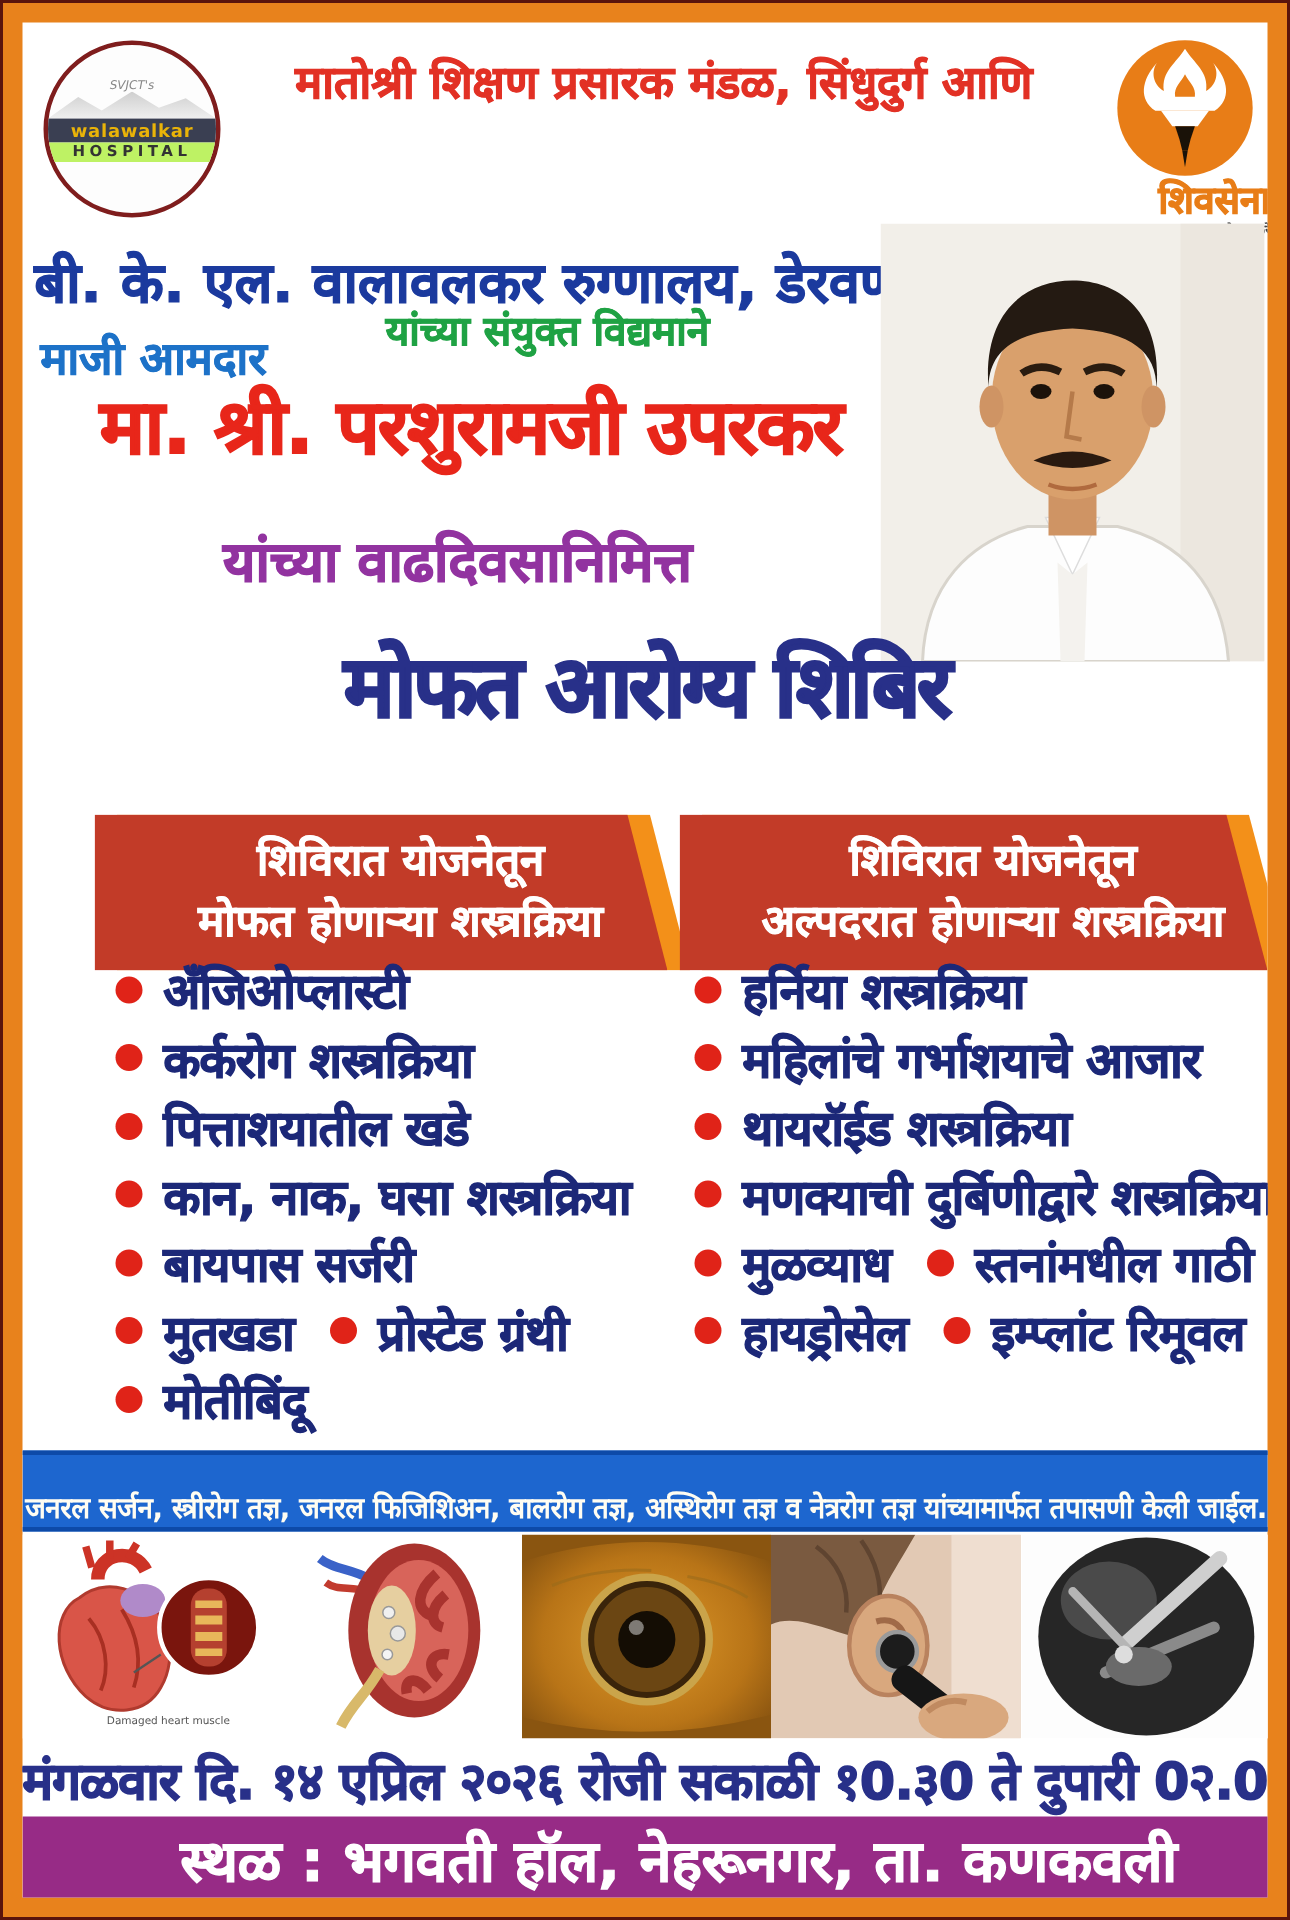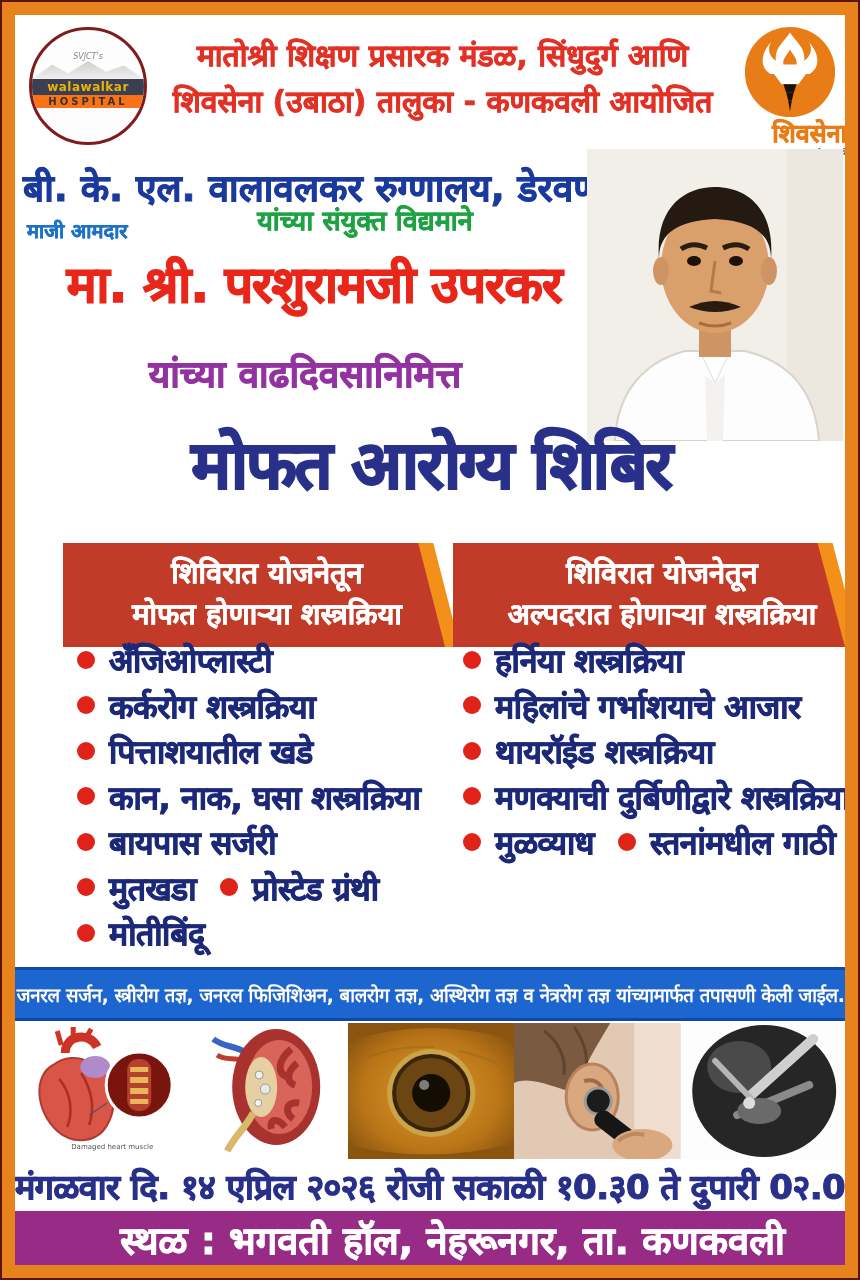--- a/index.html
+++ b/index.html
@@ -6,54 +6,54 @@
   *{box-sizing:border-box;}
   .poster-wrap{width:860px;height:1280px;background:#5a140c;padding:2px;position:relative;font-family:"DejaVu Sans",sans-serif;}
   .poster{position:absolute;inset:2px;background:#fff;border:13px solid #e8821c;overflow:hidden;}
   .abs{position:absolute;}
 
   
   .hosp-logo{left:14px;top:12px;width:118px;height:118px;border-radius:50%;border:3px solid #7f1d1d;background:#fdfdfd;overflow:hidden;text-align:center;}
   .hosp-tiny{font-size:8px;color:#888;margin-top:22px;font-style:italic;}
   .hosp-mnt{width:100%;height:18px;background:linear-gradient(180deg,#cfcfcf 0%,#efefef 100%);clip-path:polygon(0 100%,18% 20%,32% 70%,50% 0,66% 60%,82% 25%,100% 100%);}
   .hosp-band1{background:#3a3f52;color:#eab308;font-size:12px;font-weight:700;padding:1px 0;letter-spacing:.5px;}
-  .hosp-band2{background:#f97316;color:#333;font-size:10px;font-weight:700;letter-spacing:3px;padding:1px 1px;}
+  .hosp-band2{background:#bef264;color:#333;font-size:10px;font-weight:700;letter-spacing:3px;padding:1px 1px;}
   .org-lines{left:135px;top:18px;width:585px;text-align:center;color:#e23125;font-weight:700;font-size:30px;line-height:46px;-webkit-text-stroke:.6px #e23125;}
   .ss-box{left:718px;top:2px;width:114px;height:164px;text-align:right;}
   .ss-circle{width:94px;height:94px;margin:8px auto 2px;}
   .ss-name{color:#e87d17;font-size:25px;font-weight:700;-webkit-text-stroke:.7px #e87d17;line-height:26px;}
   .ss-sub{color:#444;font-size:8.5px;font-weight:700;}
 
   .hospital-line{left:8px;top:146px;width:570px;color:#1b3a9e;font-size:37px;font-weight:700;white-space:nowrap;-webkit-text-stroke:.8px #1b3a9e;}
   .joint-line{left:150px;top:186px;width:400px;text-align:center;color:#1fa244;font-size:27px;font-weight:700;-webkit-text-stroke:.5px #1fa244;}
-  .former-mla{left:12px;top:202px;color:#1d72c8;font-size:20px;font-weight:700;-webkit-text-stroke:.5px #1d72c8;}
+  .former-mla{left:12px;top:202px;color:#1d72c8;font-size:30px;font-weight:700;-webkit-text-stroke:.5px #1d72c8;}
   .person-name{left:4px;top:234px;width:590px;text-align:center;color:#e8261a;font-size:50px;font-weight:700;-webkit-text-stroke:1.3px #e8261a;letter-spacing:-1px;}
   .birthday-line{left:55px;top:332px;width:470px;text-align:center;color:#9233a0;font-size:37px;font-weight:700;-webkit-text-stroke:.9px #9233a0;}
 
   .photo{left:572px;top:134px;width:256px;height:292px;}
 
-  .main-title{left:0;top:402px;width:832px;text-align:center;color:#283089;font-size:66px;font-weight:700;-webkit-text-stroke:2px #283089;letter-spacing:-2px;z-index:5;}
+  .main-title{left:0;top:402px;width:832px;text-align:center;color:#283089;font-size:56px;font-weight:700;-webkit-text-stroke:2px #283089;letter-spacing:-2px;z-index:5;}
 
   
   .banner{top:528px;height:104px;text-align:center;}
   .banner .accent{position:absolute;inset:0;transform:translateX(15px);background:#f39019;clip-path:polygon(0 0,93% 0,100% 100%,0 100%);}
   .banner .red{position:absolute;inset:0;background:#c23b28;clip-path:polygon(0 0,93% 0,100% 100%,0 100%);color:#fff;font-size:29px;font-weight:700;line-height:41px;padding:10px 0 0 26px;-webkit-text-stroke:.5px #fff;}
   .banner-free{left:48px;width:382px;}
   .banner-sub{left:438px;width:392px;}
 
   
   .list{display:flex;flex-direction:column;}
   .list-free{left:62px;top:622px;width:370px;}
   .list-sub{left:448px;top:622px;width:384px;}
   .lrow{height:45.5px;display:flex;align-items:center;gap:14px;white-space:nowrap;}
   .dot{width:18px;height:18px;border-radius:50%;background:#e02318;flex:0 0 18px;}
   .dot2{margin-left:10px;}
   .ltxt{color:#1c2878;font-size:32px;font-weight:700;-webkit-text-stroke:.8px #1c2878;letter-spacing:-.5px;}
 
-  .spec-band{left:0;top:952px;width:832px;height:54px;background:#1d66cf;border-top:3px solid #0d4aa8;border-bottom:3px solid #0d4aa8;display:flex;align-items:center;justify-content:center;}
+  .spec-band{left:0;top:952px;width:832px;height:54px;background:#1d66cf;border-top:3px solid #0d4aa8;border-bottom:3px solid #0d4aa8;display:flex;align-items:flex-end;justify-content:center;}
   .spec-text{color:#fffdf2;font-size:19.5px;font-weight:700;white-space:nowrap;transform:scaleX(.95);letter-spacing:-.3px;}
 
   .img-strip{left:0;top:1008px;width:832px;height:136px;display:flex;}
   .img-cell{flex:1 1 0;height:136px;background:#fff;overflow:hidden;}
   .img-cell svg{display:block;width:100%;height:100%;}
 
   .schedule-line{left:0;top:1148px;width:832px;text-align:center;color:#283089;font-size:34px;font-weight:700;-webkit-text-stroke:1px #283089;white-space:nowrap;letter-spacing:-.5px;}
   .venue-band{left:0;top:1196px;width:832px;height:56px;background:#972b86;display:flex;align-items:center;justify-content:center;padding-left:43px;}
   .venue-text{color:#fff;font-size:38px;font-weight:700;-webkit-text-stroke:.8px #fff;white-space:nowrap;}
 </style>
@@ -65,21 +65,20 @@
 
   <div class="abs hosp-logo">
     <div class="hosp-tiny">SVJCT's</div>
     <div class="hosp-mnt"></div>
     <div class="hosp-band1">walawalkar</div>
     <div class="hosp-band2">HOSPITAL</div>
   </div>
 
   <div class="abs org-lines">
     <div>मातोश्री शिक्षण प्रसारक मंडळ, सिंधुदुर्ग आणि</div>
-    <div>शिवसेना (उबाठा) तालुका - कणकवली आयोजित</div>
   </div>
 
   <div class="abs ss-box">
     <div class="ss-circle">
       <svg viewBox="0 0 100 100">
         <circle cx="50" cy="50" r="48" fill="#e87d17"></circle>
         <path d="M50 8 C44 18 33 24 35 38 C27 33 26 24 30 18 C19 30 17 44 29 52 L71 52 C83 44 81 30 70 18 C74 24 73 33 65 38 C67 24 56 18 50 8 Z" fill="#fff"></path>
         <path d="M50 26 C47 32 42 35 43 42 L57 42 C58 35 53 32 50 26 Z" fill="#e87d17"></path>
         <polygon points="33,52 67,52 59,63 41,63" fill="#fff"></polygon>
         <polygon points="43,63 57,63 54,72 46,72" fill="#1a1208"></polygon>
@@ -185,20 +184,26 @@
     <div class="lrow">
           <span class="dot"></span>
           <span class="ltxt">मणक्याची दुर्बिणीद्वारे शस्त्रक्रिया</span>
         </div>
     <div class="lrow">
           <span class="dot"></span>
           <span class="ltxt">मुळव्याध</span>
           <span class="dot dot2"></span>
           <span class="ltxt">स्तनांमधील गाठी</span>
         </div>
+    <div class="lrow">
+          <span class="dot"></span>
+          <span class="ltxt">हायड्रोसेल</span>
+          <span class="dot dot2"></span>
+          <span class="ltxt">इम्प्लांट रिमूवल</span>
+        </div>
   </div>
 
   <div class="abs spec-band">
     <div class="spec-text">जनरल सर्जन, स्त्रीरोग तज्ञ, जनरल फिजिशिअन, बालरोग तज्ञ, अस्थिरोग तज्ञ व नेत्ररोग तज्ञ यांच्यामार्फत तपासणी केली जाईल.</div>
   </div>
 
   <div class="abs img-strip">
     <div class="img-cell">
       <svg viewBox="0 0 166 136">
         <rect width="166" height="136" fill="#fff"></rect>

